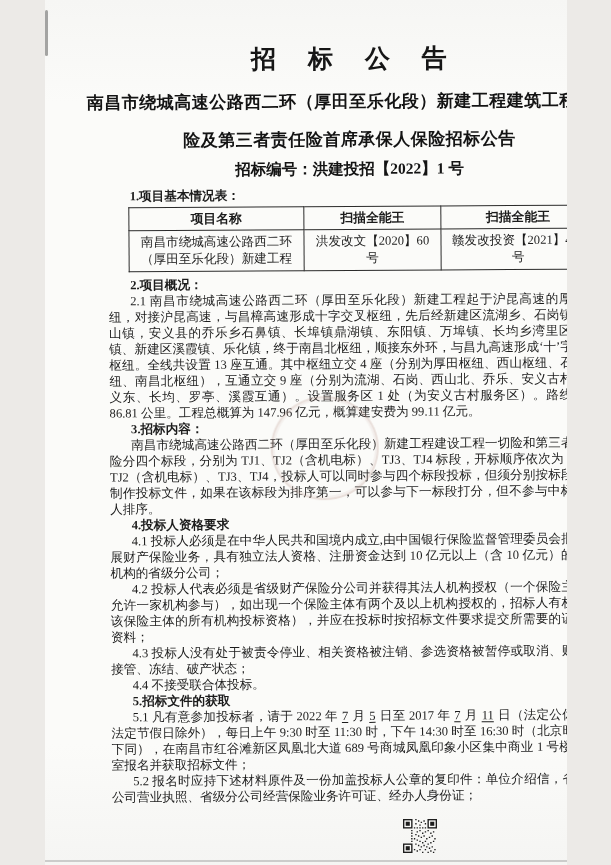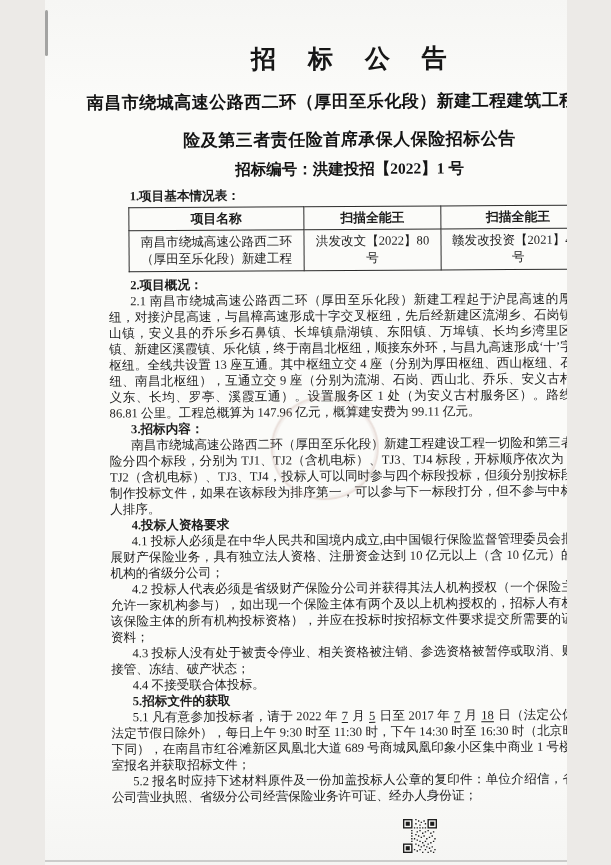--- a/index.html
+++ b/index.html
@@ -86,40 +86,40 @@
             <col style="width:33%">
         </colgroup>
         <tbody>
             <tr>
           <th>项目名称</th>
           <th>扫描全能王</th>
           <th>扫描全能王</th>
         </tr>
         <tr>
           <td>南昌市绕城高速公路西二环（厚田至乐化段）新建工程</td>
-          <td>洪发改文【2022】80 号</td>
+          <td>洪发改文【2020】60 号</td>
           <td>赣发改投资【2021】420 号</td>
         </tr>
       </tbody>
         </table>
 
       <p class="h">2.项目概况：</p>
       <p class="para">2.1 南昌市绕城高速公路西二环（厚田至乐化段）新建工程起于沪昆高速的厚田枢纽，对接沪昆高速，与昌樟高速形成十字交叉枢纽，先后经新建区流湖乡、石岗镇、西山镇，安义县的乔乐乡石鼻镇、长埠镇鼎湖镇、东阳镇、万埠镇、长均乡湾里区罗亭镇、新建区溪霞镇、乐化镇，终于南昌北枢纽，顺接东外环，与昌九高速形成‘十’字交叉枢纽。全线共设置 13 座互通。其中枢纽立交 4 座（分别为厚田枢纽、西山枢纽、石鼻枢纽、南昌北枢纽），互通立交 9 座（分别为流湖、石岗、西山北、乔乐、安义古村、安义东、长均、罗亭、溪霞互通）。设置服务区 1 处（为安义古村服务区）。路线全长 86.81 公里。工程总概算为 147.96 亿元，概算建安费为 99.11 亿元。</p>
 
       <p class="h">3.招标内容：</p>
       <p class="para">南昌市绕城高速公路西二环（厚田至乐化段）新建工程建设工程一切险和第三者责任险分四个标段，分别为 TJ1、TJ2（含机电标）、TJ3、TJ4 标段，开标顺序依次为 TJ1、TJ2（含机电标）、TJ3、TJ4，投标人可以同时参与四个标段投标，但须分别按标段分别制作投标文件，如果在该标段为排序第一，可以参与下一标段打分，但不参与中标候选人排序。</p>
 
       <p class="h">4.投标人资格要求</p>
       <p class="para">4.1 投标人必须是在中华人民共和国境内成立,由中国银行保险监督管理委员会批准开展财产保险业务，具有独立法人资格、注册资金达到 10 亿元以上（含 10 亿元）的保险机构的省级分公司；</p>
       <p class="para">4.2 投标人代表必须是省级财产保险分公司并获得其法人机构授权（一个保险主体仅允许一家机构参与），如出现一个保险主体有两个及以上机构授权的，招标人有权取消该保险主体的所有机构投标资格），并应在投标时按招标文件要求提交所需要的证明和资料；</p>
       <p class="para">4.3 投标人没有处于被责令停业、相关资格被注销、参选资格被暂停或取消、财产被接管、冻结、破产状态；</p>
       <p class="para">4.4 不接受联合体投标。</p>
 
       <p class="h">5.招标文件的获取</p>
-      <p class="para"><span>5.1 凡有意参加投标者，请于 2022 年</span><span class="u">7</span><span>月</span><span class="u">5</span><span>日至 2017 年</span><span class="u">7</span><span>月</span><span class="u">18</span><span>日（法定公休日、法定节假日除外），每日上午 9:30 时至 11:30 时，下午 14:30 时至 16:30 时（北京时间，下同），在南昌市红谷滩新区凤凰北大道 689 号商城凤凰印象小区集中商业 1 号楼 1612 室报名并获取招标文件；</span></p>
+      <p class="para"><span>5.1 凡有意参加投标者，请于 2022 年</span><span class="u">7</span><span>月</span><span class="u">5</span><span>日至 2017 年</span><span class="u">7</span><span>月</span><span class="u">11</span><span>日（法定公休日、法定节假日除外），每日上午 9:30 时至 11:30 时，下午 14:30 时至 16:30 时（北京时间，下同），在南昌市红谷滩新区凤凰北大道 689 号商城凤凰印象小区集中商业 1 号楼 1612 室报名并获取招标文件；</span></p>
       <p class="para">5.2 报名时应持下述材料原件及一份加盖投标人公章的复印件：单位介绍信，省级分公司营业执照、省级分公司经营保险业务许可证、经办人身份证；</p>
     </div>
 
     <div class="stamp"></div>
   </div>
 
   <svg class="footer-qr" viewBox="0 0 25 25" xmlns="http://www.w3.org/2000/svg">
     <rect x="0" y="0" width="7" height="7" fill="#1d1d1d"></rect>
       <rect x="1" y="1" width="5" height="5" fill="#fbfbf9"></rect>
       <rect x="2" y="2" width="3" height="3" fill="#1d1d1d"></rect>

